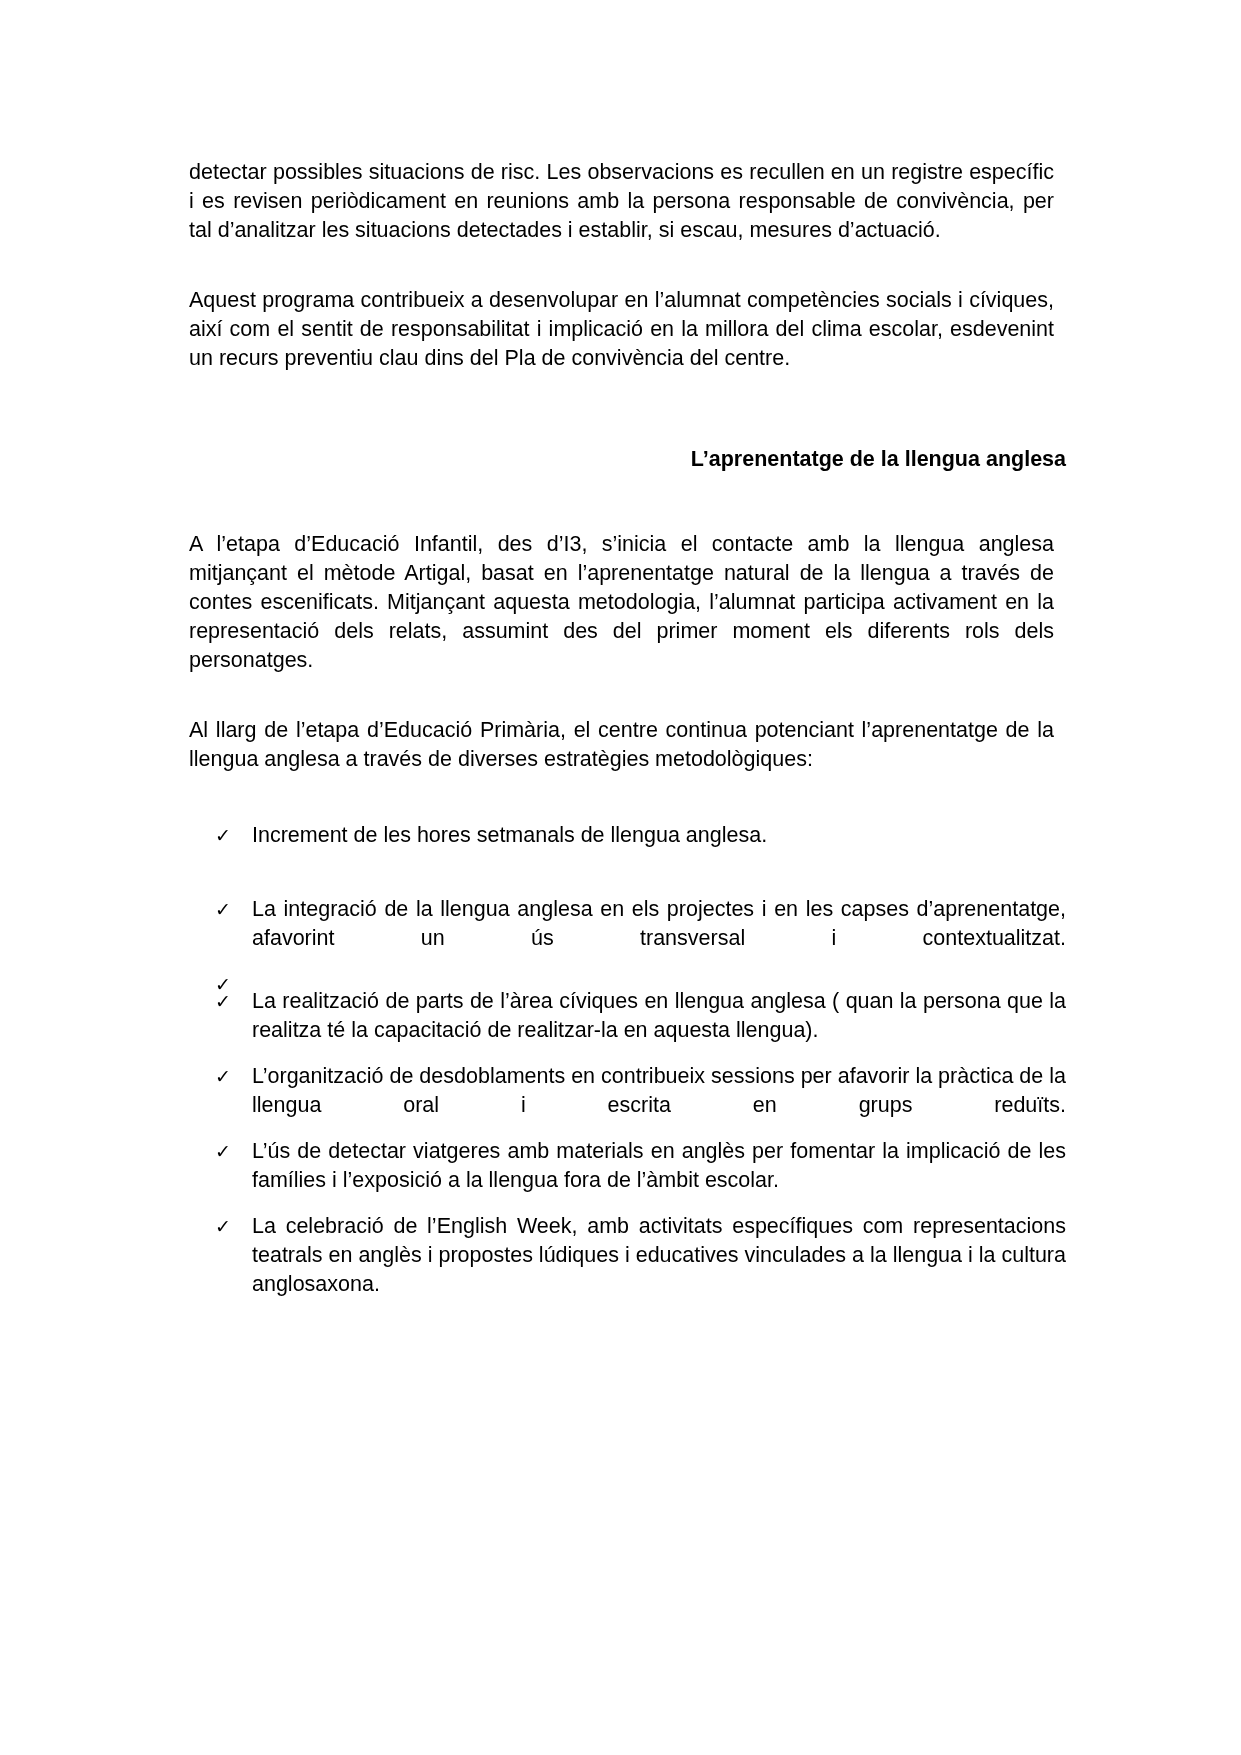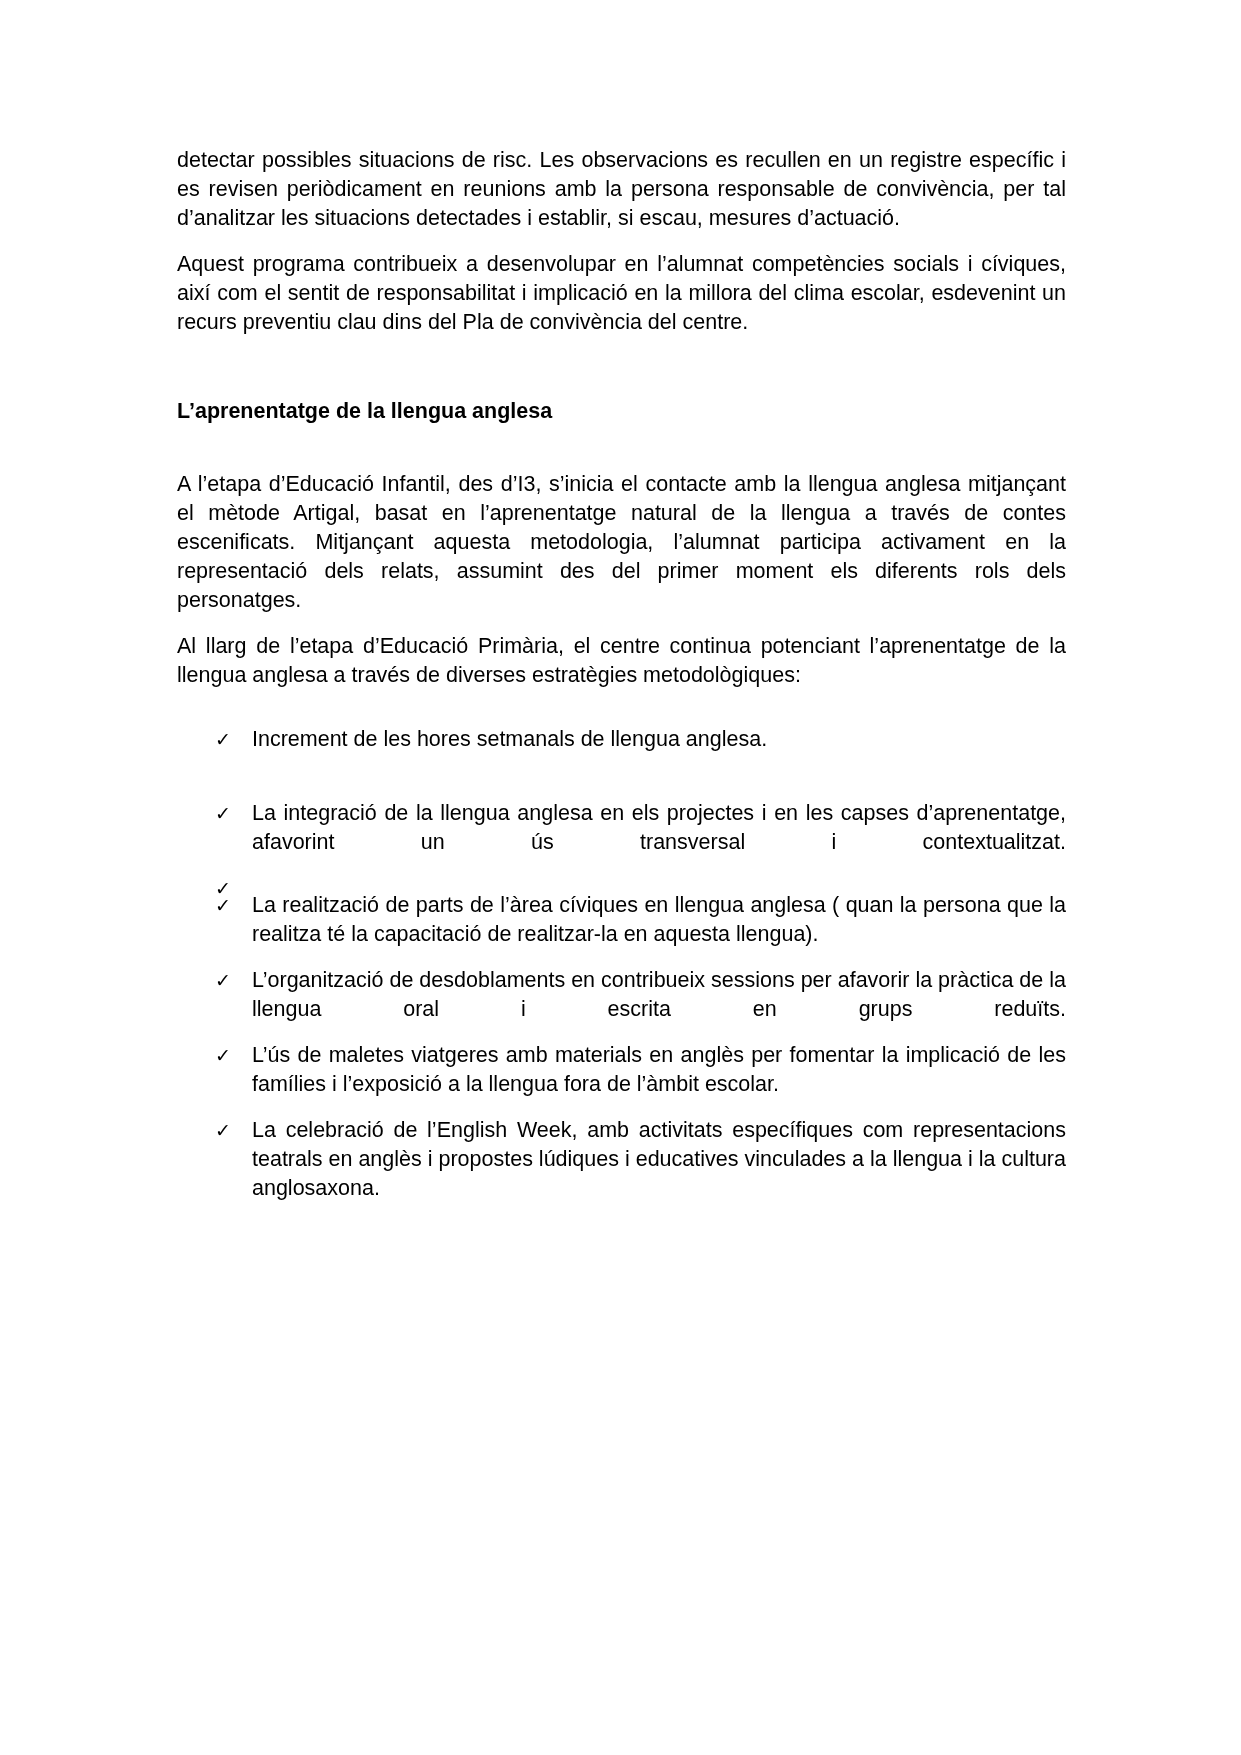--- a/index.html
+++ b/index.html
@@ -17,33 +17,34 @@
     }
     .page {
       position: absolute;
       left: 177px;
       top: 146px;
       width: 889px;
       font-size: 21.5px;
       line-height: 29px;
     }
     .para {
-      margin: 0;
+      margin: 12px;
       text-align: justify;
       text-align-last: left;
     }
     .gap-sm { height: 17px; }
     .gap-lg { height: 60px; }
     .gap-h { height: 27px; }
     .gap-list { height: 35px; }
     .heading {
       margin: 0;
       font-weight: bold;
       font-size: 21.5px;
       line-height: 29px;
+      text-align: right;
     }
     .checklist {
       list-style: none;
       margin: 0;
       padding: 0;
     }
     .check-item {
       position: relative;
       padding-left: 75px;
       text-align: justify;
@@ -103,21 +104,21 @@
       <span>La realització de parts de l’àrea cíviques en llengua anglesa ( quan la persona que la realitza té la capacitació de realitzar-la en aquesta llengua).</span>
     </li>
     <li class="item-gap"></li>
     <li class="check-item justify-last">
       <span class="check-icon">✓</span>
       <span>L’organització de desdoblaments en contribueix sessions per afavorir la pràctica de la llengua oral i escrita en grups reduïts.</span>
     </li>
     <li class="item-gap"></li>
     <li class="check-item">
       <span class="check-icon">✓</span>
-      <span>L’ús de maletes viatgeres amb materials en anglès per fomentar la implicació de les famílies i l’exposició a la llengua fora de l’àmbit escolar.</span>
+      <span>L’ús de detectar viatgeres amb materials en anglès per fomentar la implicació de les famílies i l’exposició a la llengua fora de l’àmbit escolar.</span>
     </li>
     <li class="item-gap"></li>
     <li class="check-item">
       <span class="check-icon">✓</span>
       <span>La celebració de l’English Week, amb activitats específiques com representacions teatrals en anglès i propostes lúdiques i educatives vinculades a la llengua i la cultura anglosaxona.</span>
     </li>
   </ul>
 
 </div>
 

